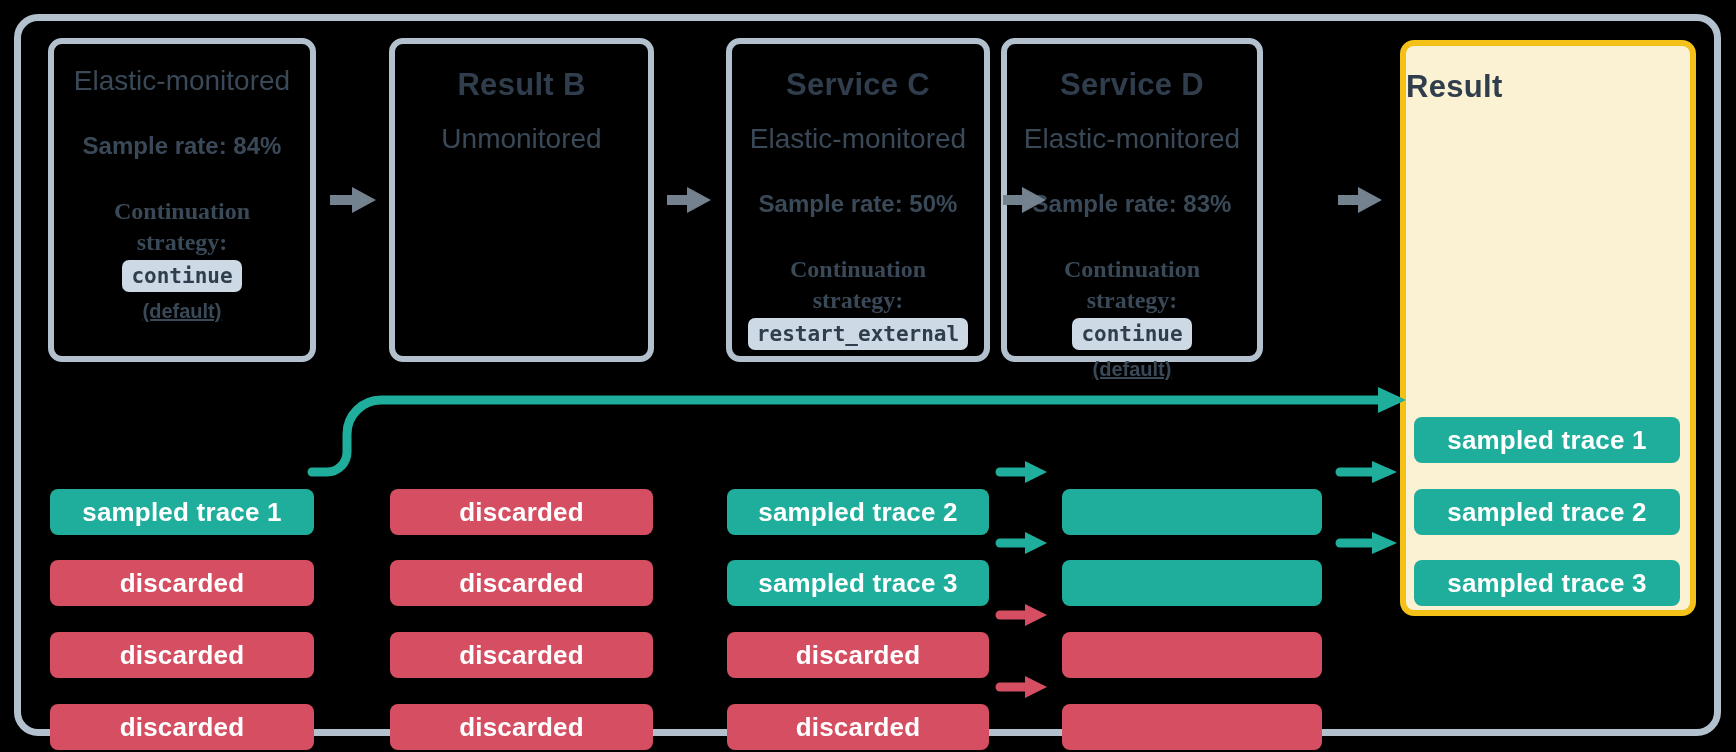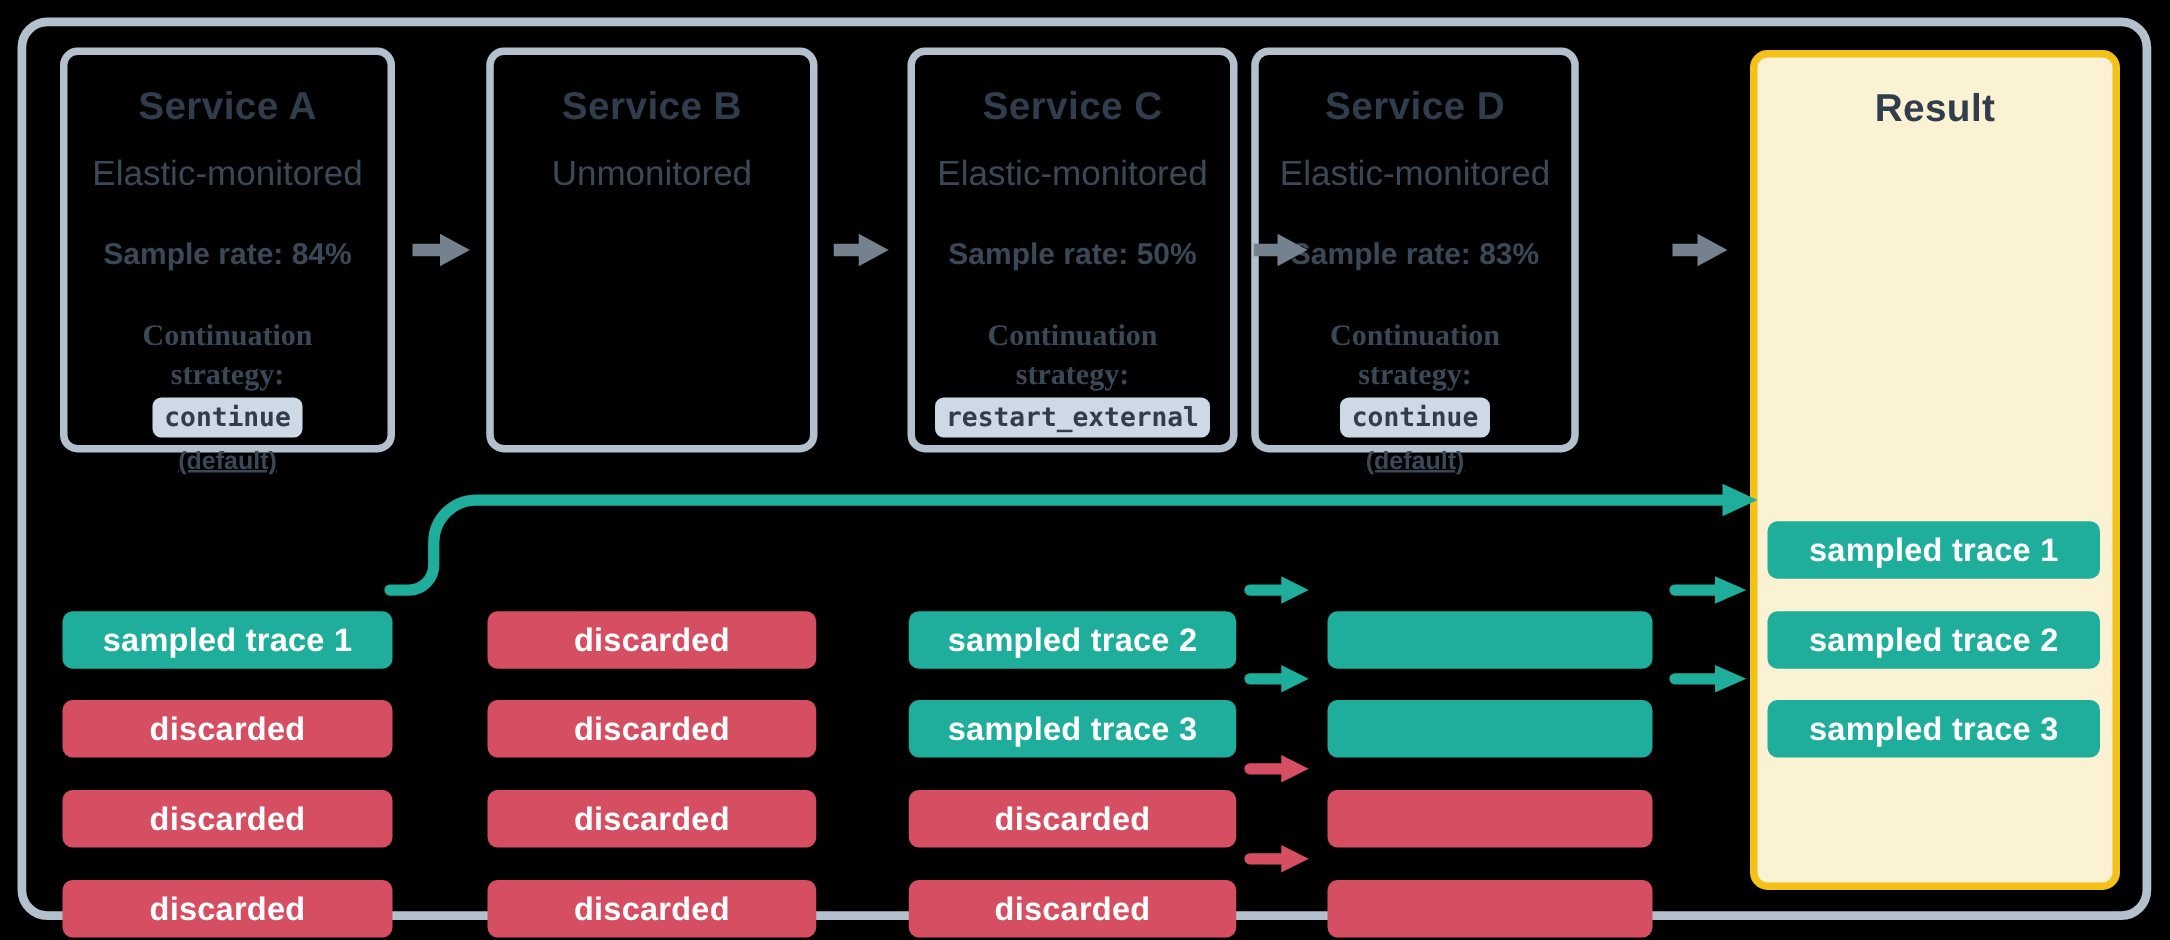--- a/index.html
+++ b/index.html
@@ -29,26 +29,25 @@
     height: 324px;
     border: 6px solid var(--box_border, #b3c0cd);
     border-radius: 14px;
     box-sizing: border-box;
     text-align: center;
     color: var(--slate_text, #3a4958);
   }
   .result-box {
     position: absolute;
     left: 1400px; top: 40px;
-    width: 296px; height: 672px;
+    width: 296px; height: 576px;
     background: var(--result_bg, #fbf1d3);
     border: 6px solid var(--result_border, #f3c117);
     border-radius: 14px;
     box-sizing: border-box;
-    text-align: center;
   }
   .svc-title {
     padding-top: 24px;
     font-size: 31px;
     line-height: 34px;
     font-weight: bold;
     color: var(--title_text, #2f3d4c);
     letter-spacing: 0.3px;
   }
   .svc-sub {
@@ -119,35 +118,34 @@
   }
 </style>
 </head>
 <body>
 
 <div class="canvas">
 
   <div class="outer-frame"></div>
 
   <div class="service-box" style="left:48px;width:268px">
-    <div class="svc-title">Service A</div>
     <div class="svc-sub">Elastic-monitored</div>
     <div class="svc-rate">Sample rate: 84%</div>
     <div class="svc-cont">
       <div>Continuation</div>
       <div>strategy:</div>
     </div>
     <div class="svc-badges">
       <span class="code-badge">continue</span>
       <span class="default-note">(default)</span>
     </div>
   </div>
 
   <div class="service-box" style="left:389px;width:265px">
-    <div class="svc-title">Service B</div>
+    <div class="svc-title">Result B</div>
     <div class="svc-sub">Unmonitored</div>
   </div>
 
   <div class="service-box" style="left:726px;width:264px">
     <div class="svc-title">Service C</div>
     <div class="svc-sub">Elastic-monitored</div>
     <div class="svc-rate">Sample rate: 50%</div>
     <div class="svc-cont">
       <div>Continuation</div>
       <div>strategy:</div>

